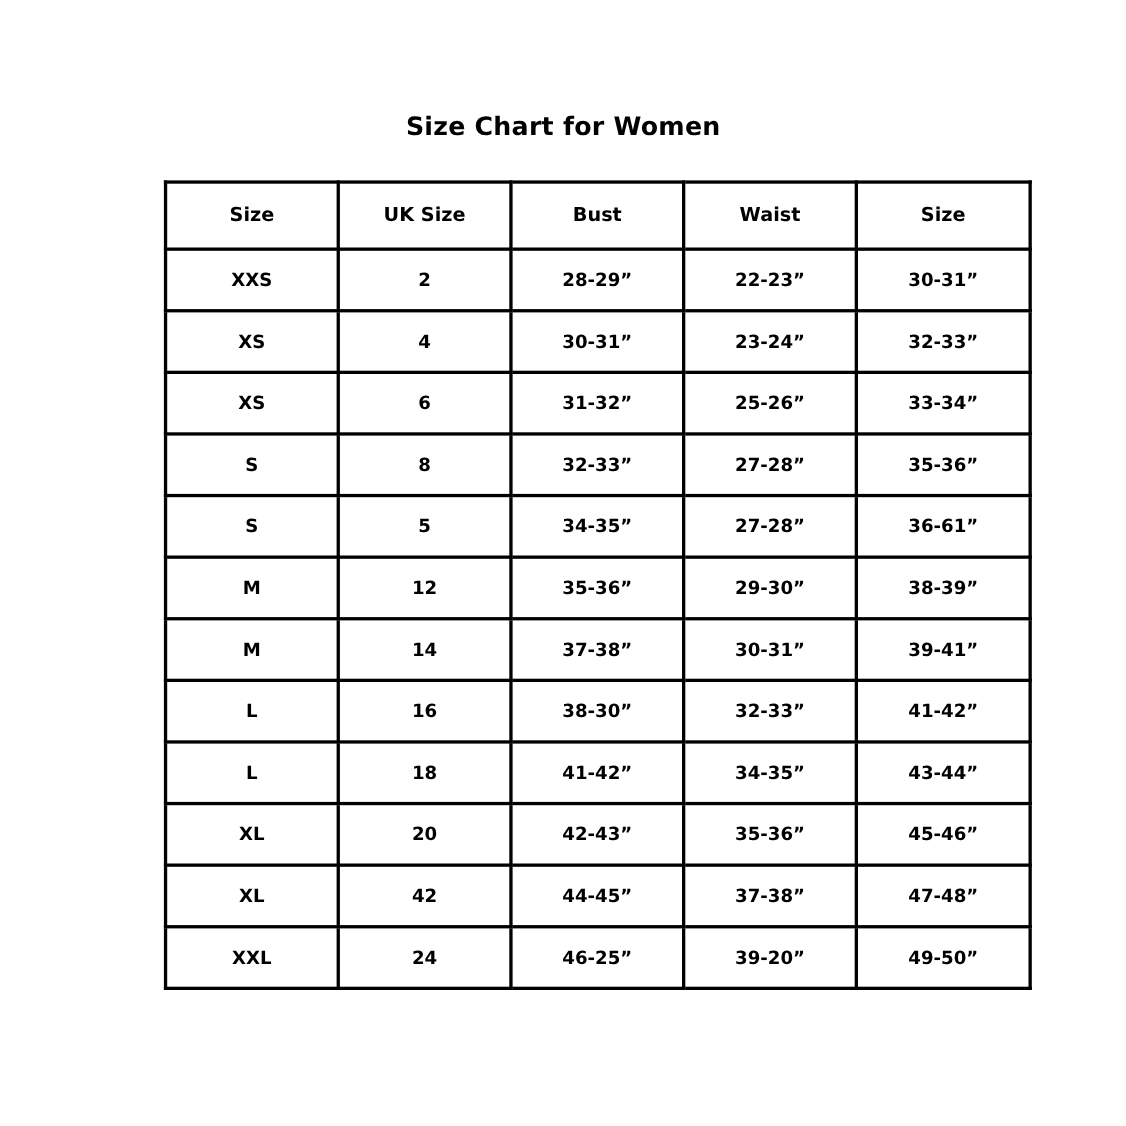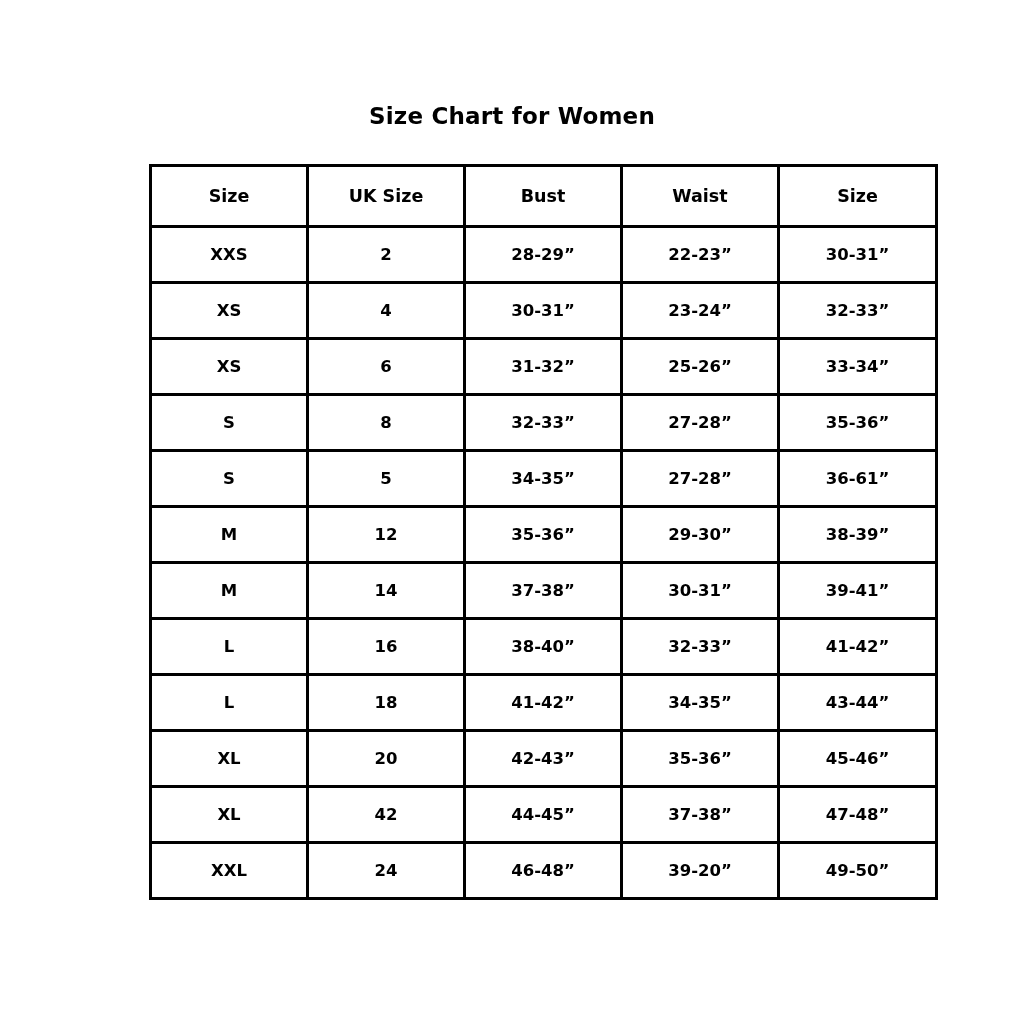--- a/index.html
+++ b/index.html
@@ -134,21 +134,21 @@
         <tr>
           <td>M</td>
           <td>14</td>
           <td>37-38”</td>
           <td>30-31”</td>
           <td>39-41”</td>
         </tr>
         <tr>
           <td>L</td>
           <td>16</td>
-          <td>38-40”</td>
+          <td>38-30”</td>
           <td>32-33”</td>
           <td>41-42”</td>
         </tr>
         <tr>
           <td>L</td>
           <td>18</td>
           <td>41-42”</td>
           <td>34-35”</td>
           <td>43-44”</td>
         </tr>
@@ -162,21 +162,21 @@
         <tr>
           <td>XL</td>
           <td>42</td>
           <td>44-45”</td>
           <td>37-38”</td>
           <td>47-48”</td>
         </tr>
         <tr>
           <td>XXL</td>
           <td>24</td>
-          <td>46-48”</td>
+          <td>46-25”</td>
           <td>39-20”</td>
           <td>49-50”</td>
         </tr>
       </tbody>
     </table>
   </div>
 
 </div>
 
 </body></html>

